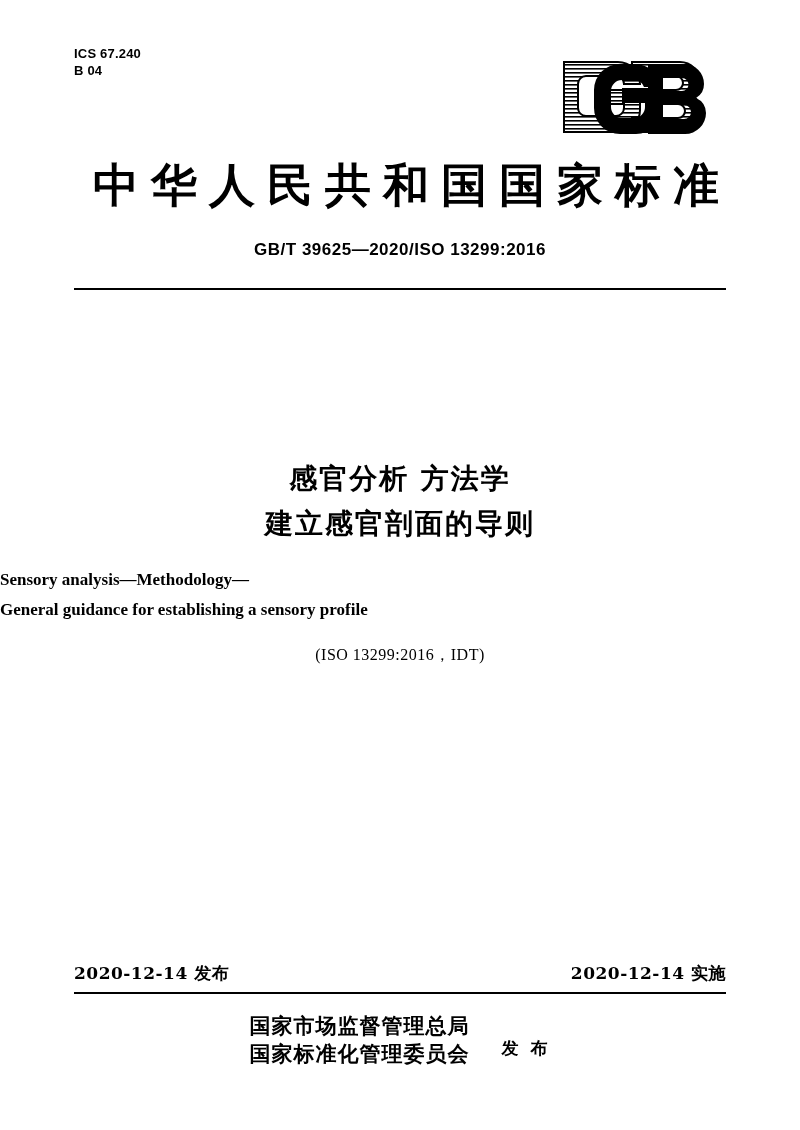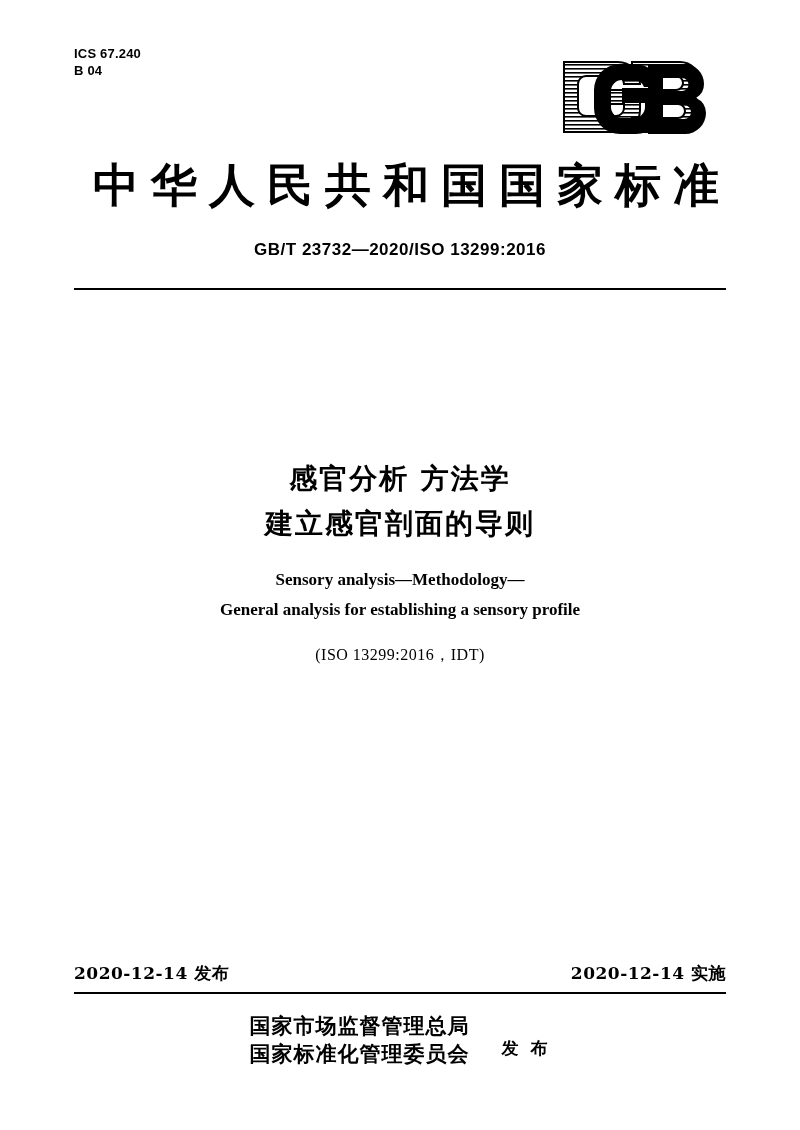--- a/index.html
+++ b/index.html
@@ -94,21 +94,20 @@
   }
   .title-cn .line2 {
     display: block;
   }
 
   .title-en {
     position: absolute;
     left: 0;
     right: 0;
     top: 565px;
-    text-align: center;
     font-family: "Liberation Serif", serif;
     font-weight: bold;
     font-size: 17px;
     line-height: 30px;
   }
 
   .idt-line {
     position: absolute;
     left: 0;
     right: 0;
@@ -198,32 +197,32 @@
       <g transform="translate(88,6)">
         <path d="M4 10 h36 a20 20 0 0 1 20 20 a16 16 0 0 1 -8 14 a17 17 0 0 1 10 15 a21 21 0 0 1 -21 21 h-37 z
                  M19 24 v13 h19 a6.5 6.5 0 0 0 0 -13 z
                  M19 51 v14 h21 a7 7 0 0 0 0 -14 z" fill="#000000" fill-rule="evenodd"></path>
       </g>
     </svg>
   </div>
 
   <div class="national-title">中华人民共和国国家标准</div>
 
-  <div class="std-number">GB/T 23732—2020/ISO 13299:2016</div>
+  <div class="std-number">GB/T 39625—2020/ISO 13299:2016</div>
 
   <div class="rule-top"></div>
 
   <div class="title-cn">
     <span>感官分析  方法学</span>
     <span class="line2">建立感官剖面的导则</span>
   </div>
 
   <div class="title-en">
     <div>Sensory analysis—Methodology—</div>
-    <div>General analysis for establishing a sensory profile</div>
+    <div>General guidance for establishing a sensory profile</div>
   </div>
 
   <div class="idt-line">(ISO 13299:2016，IDT)</div>
 
   <div class="date-row">
     <div>2020-12-14 发布</div>
     <div>2020-12-14 实施</div>
   </div>
 
   <div class="rule-bottom"></div>

